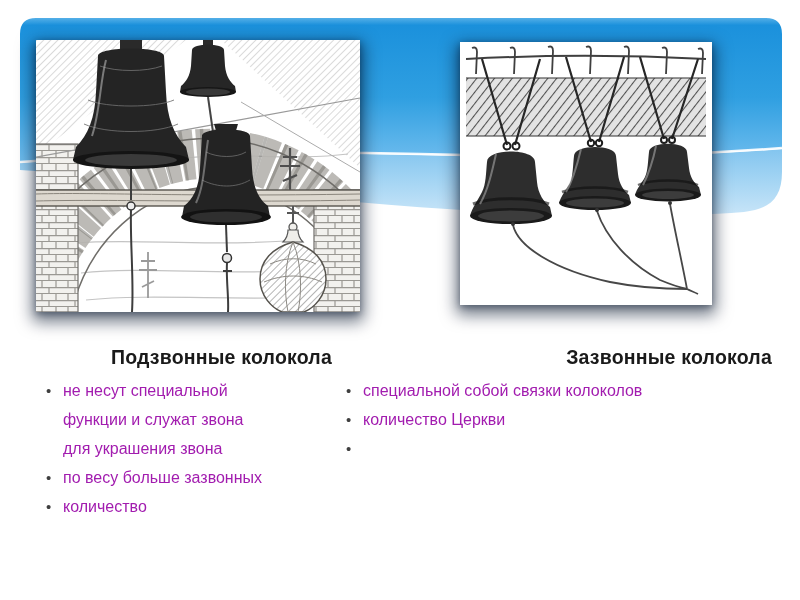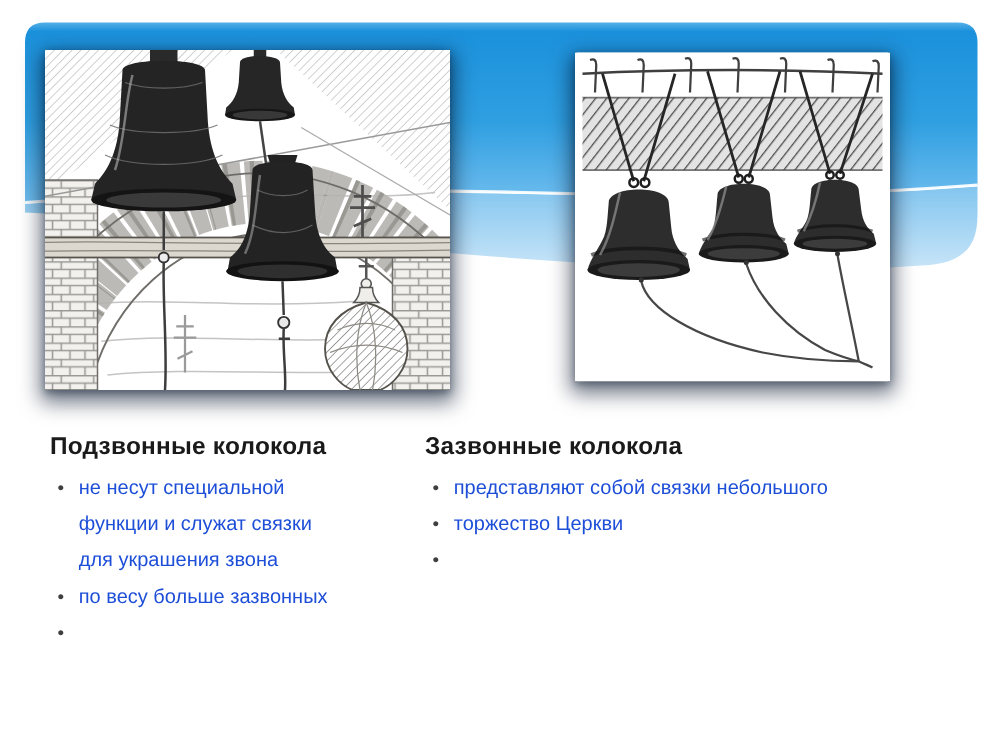--- a/index.html
+++ b/index.html
@@ -14,26 +14,26 @@
     box-shadow:0 6px 16px 4px rgba(1,16,40,.55), 0 2px 6px rgba(1,16,40,.35);
   }
   .img-frame svg{display:block;width:100%;height:100%;}
   #left-frame{left:36px;top:40px;width:324px;height:272px;}
   #right-frame{left:460px;top:42px;width:252px;height:263px;}
   .col{position:absolute;top:340px;}
   #left-col{left:40px;width:292px;}
   #right-col{left:340px;width:432px;}
   .col h2{
     margin:4px 0 6px;font-size:19.5px;line-height:26px;font-weight:700;
-    color:#1a1a1a;text-align:left;letter-spacing:.2px;
+    color:#1a1a1a;text-align:right;letter-spacing:.2px;
   }
   .col ul{list-style:none;margin:0;padding:0 0 0 6px;}
   .col li{position:relative;padding-left:17px;margin:0;}
   .dot{position:absolute;left:0;top:0;font-size:15px;line-height:29px;color:#3f3f3f;}
-  .ln{display:block;font-size:16px;line-height:29px;color:#1d4ed8;}
+  .ln{display:block;font-size:16px;line-height:29px;color:#a21caf;}
 </style>
 </head>
 <body>
 
 <svg class="bg" viewBox="0 0 800 600" aria-hidden="true">
   <defs>
     <linearGradient id="gBlue" x1="0" y1="0" x2="0" y2="1">
       <stop offset="0" stop-color="#54afe7"></stop>
       <stop offset="0.05" stop-color="#1b91dc"></stop>
       <stop offset="0.55" stop-color="#2f9fe1"></stop>
@@ -215,41 +215,42 @@
     </g>
   </svg>
 </div>
 
 <div class="col" id="left-col">
   <h2>Подзвонные колокола</h2>
   <ul>
     <li>
       <span class="dot">•</span>
       <span class="ln">не несут специальной</span>
-      <span class="ln">функции и служат связки</span>
+      <span class="ln">функции и служат звона</span>
       <span class="ln">для украшения звона</span>
     </li>
     <li>
       <span class="dot">•</span>
       <span class="ln">по весу больше зазвонных</span>
     </li>
     <li>
       <span class="dot">•</span>
+      <span class="ln">количество</span>
     </li>
   </ul>
 </div>
 
 <div class="col" id="right-col">
   <h2>Зазвонные колокола</h2>
   <ul>
     <li>
       <span class="dot">•</span>
-      <span class="ln">представляют собой связки небольшого</span>
-    </li>
-    <li>
-      <span class="dot">•</span>
-      <span class="ln">торжество Церкви</span>
+      <span class="ln">специальной собой связки колоколов</span>
+    </li>
+    <li>
+      <span class="dot">•</span>
+      <span class="ln">количество Церкви</span>
     </li>
     <li>
       <span class="dot">•</span>
     </li>
   </ul>
 </div>
 
 </body></html>

